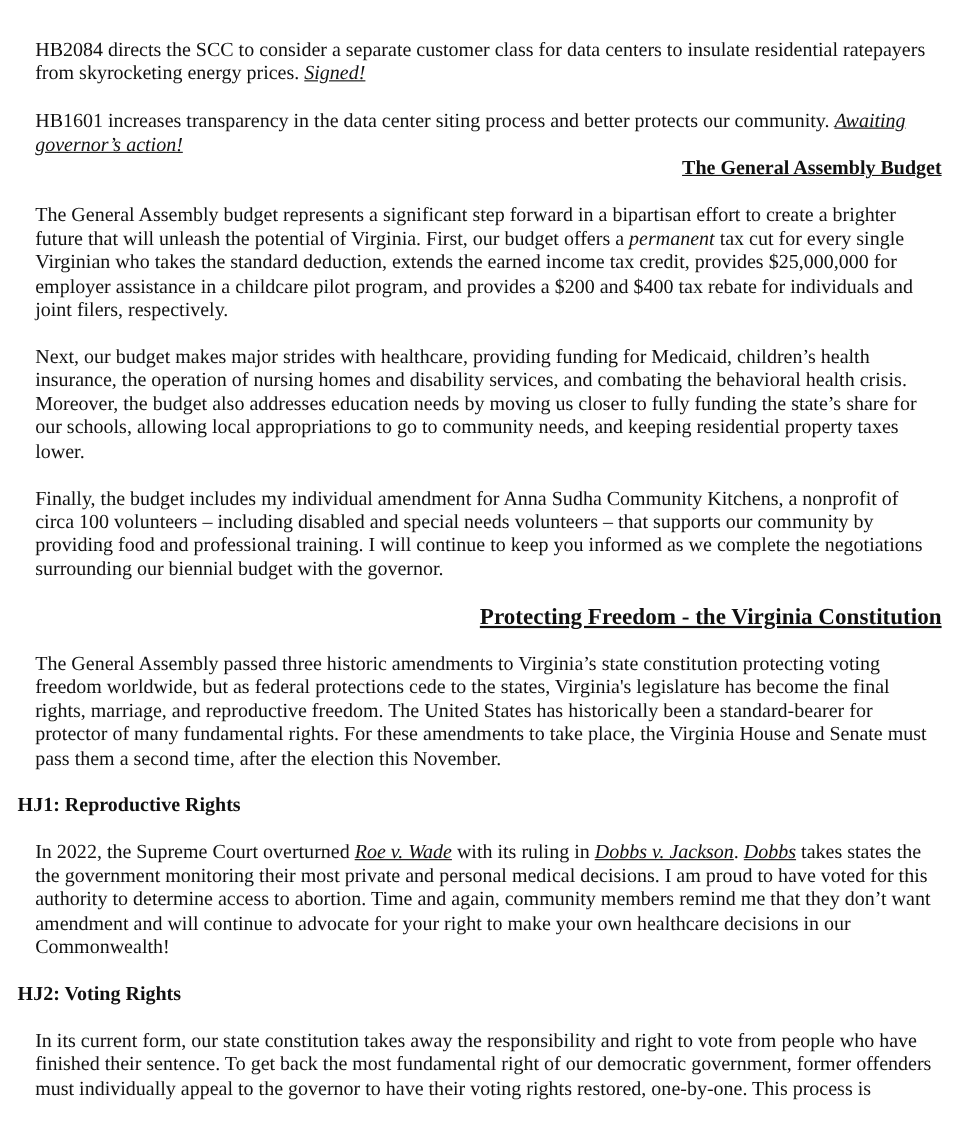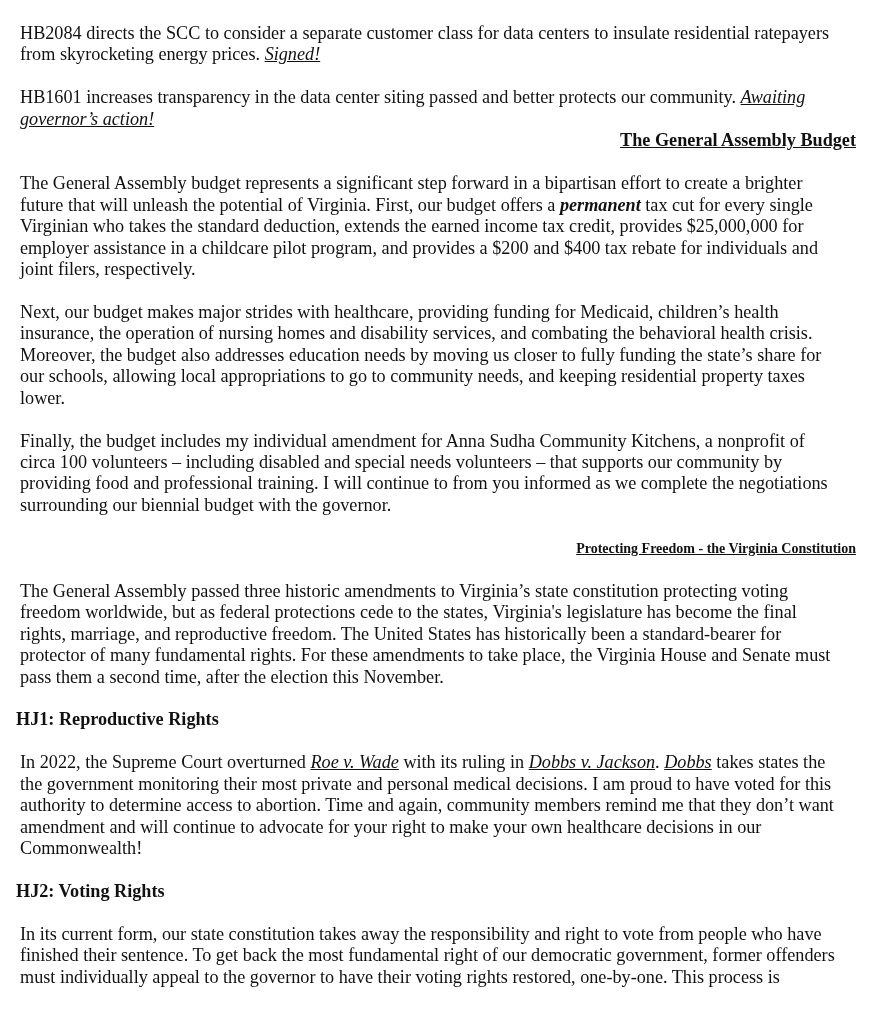--- a/index.html
+++ b/index.html
@@ -4,45 +4,45 @@
   <style>
     html, body { margin: 0; padding: 0; background: #ffffff; }
     body {
       width: 873px; height: 1024px; overflow: hidden;
       font-family: "Liberation Serif", "DejaVu Serif", serif;
       color: #111111;
       font-size: 18.2px;
       line-height: 21.45px;
     }
     .doc { position: relative; padding: 19px 0 0 16px; width: 850px; }
-    p { margin: 4px; }
+    p { margin: 16px; }
     .para { margin-bottom: 21.45px; }
     .para.tight { margin-bottom: 0; }
     .heading-center {
       text-align: right; font-weight: bold; text-decoration: underline;
       margin: 0 0 21.45px 0; padding-right: 10px;
     }
     .heading-center.spaced { margin-top: 0; }
     .subhead { font-weight: bold; margin: 0 0 21.45px 0; }
     .ln { display: block; white-space: nowrap; }
     em, .it { font-style: italic; text-decoration: underline; }
-    .bi { font-style: italic; font-weight: bold; }
+    .bi { font-style: italic; font-weight: normal; }
   </style>
 </head>
 <body>
 
 <div class="doc">
 
   <p class="para">
     <span class="ln">HB2084 directs the SCC to consider a separate customer class for data centers to insulate residential ratepayers</span>
     <span class="ln"><span>from skyrocketing energy prices. </span><em>Signed!</em></span>
   </p>
 
   <p class="para tight">
-    <span class="ln"><span>HB1601 increases transparency in the data center siting passed and better protects our community. </span><em>Awaiting</em></span>
+    <span class="ln"><span>HB1601 increases transparency in the data center siting process and better protects our community. </span><em>Awaiting</em></span>
     <span class="ln"><em>governor’s action!</em></span>
   </p>
 
   <h2 class="heading-center" style="font-size:18.2px;">The General Assembly Budget</h2>
 
   <p class="para">
     <span class="ln">The General Assembly budget represents a significant step forward in a bipartisan effort to create a brighter</span>
     <span class="ln"><span>future that will unleash the potential of Virginia. First, our budget offers a </span><span class="bi">permanent</span><span> tax cut for every single</span></span>
     <span class="ln">Virginian who takes the standard deduction, extends the earned income tax credit, provides $25,000,000 for</span>
     <span class="ln">employer assistance in a childcare pilot program, and provides a $200 and $400 tax rebate for individuals and</span>
@@ -53,25 +53,25 @@
     <span class="ln">Next, our budget makes major strides with healthcare, providing funding for Medicaid, children’s health</span>
     <span class="ln">insurance, the operation of nursing homes and disability services, and combating the behavioral health crisis.</span>
     <span class="ln">Moreover, the budget also addresses education needs by moving us closer to fully funding the state’s share for</span>
     <span class="ln">our schools, allowing local appropriations to go to community needs, and keeping residential property taxes</span>
     <span class="ln">lower.</span>
   </p>
 
   <p class="para">
     <span class="ln">Finally, the budget includes my individual amendment for Anna Sudha Community Kitchens, a nonprofit of</span>
     <span class="ln">circa 100 volunteers – including disabled and special needs volunteers –  that supports our community by</span>
-    <span class="ln">providing food and professional training. I will continue to from you informed as we complete the negotiations</span>
+    <span class="ln">providing food and professional training. I will continue to keep you informed as we complete the negotiations</span>
     <span class="ln">surrounding our biennial budget with the governor.</span>
   </p>
 
-  <h2 class="heading-center spaced" style="font-size:14px;">Protecting Freedom - the Virginia Constitution</h2>
+  <h2 class="heading-center spaced" style="font-size:21px;">Protecting Freedom - the Virginia Constitution</h2>
 
   <p class="para">
     <span class="ln">The General Assembly passed three historic amendments to Virginia’s state constitution protecting voting</span>
     <span class="ln">freedom worldwide, but as federal protections cede to the states, Virginia's legislature has become the final</span>
     <span class="ln">rights, marriage, and reproductive freedom. The United States has historically been a standard-bearer for</span>
     <span class="ln">protector of many fundamental rights. For these amendments to take place, the Virginia House and Senate must</span>
     <span class="ln">pass them a second time, after the election this November.</span>
   </p>
 
   <h3 class="subhead" style="font-size:18.2px;">HJ1: Reproductive Rights</h3>

